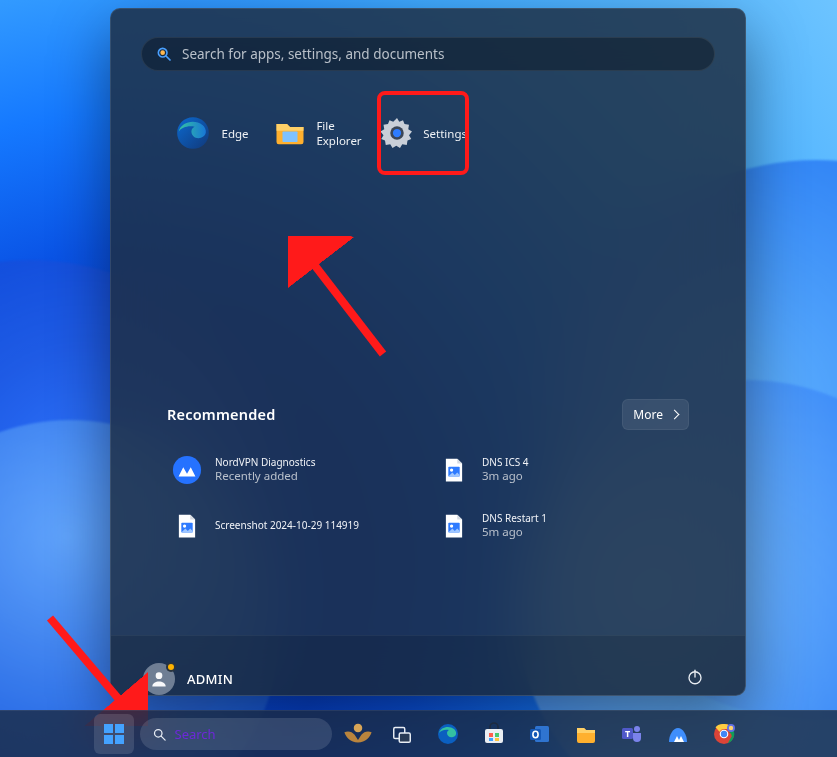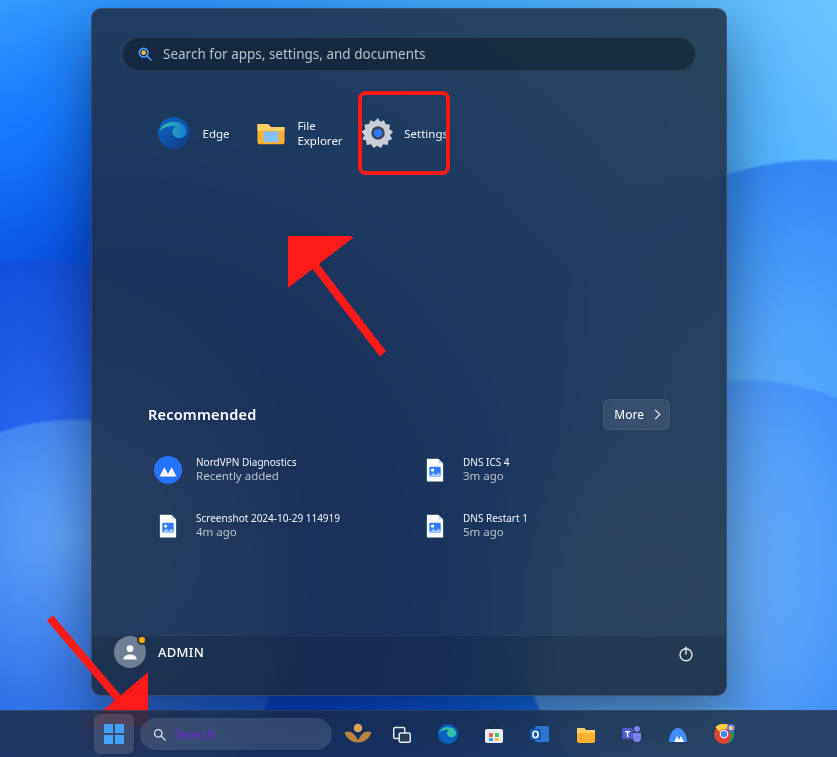--- a/index.html
+++ b/index.html
@@ -11,21 +11,21 @@
   
   .petal { position: absolute; border-radius: 50%; filter: blur(1px); opacity: .75; }
   .petal.a { width: 520px; height: 520px; left: -230px; top: 260px; background: radial-gradient(circle at 60% 40%, #3a7dff 0%, #083acb 70%); }
   .petal.b { width: 420px; height: 420px; left: -140px; top: 420px; background: radial-gradient(circle at 40% 30%, #74b8ff 0%, #1259e3 80%); transform: rotate(25deg); }
   .petal.c { width: 560px; height: 560px; right: -260px; top: 160px; background: radial-gradient(circle at 35% 45%, #6bb6ff 0%, #1566f1 70%); }
   .petal.d { width: 460px; height: 460px; right: -140px; top: 380px; background: radial-gradient(circle at 30% 40%, #92d1ff 0%, #2f7ef8 75%); transform: rotate(-20deg); }
 
   
   .start-panel {
     position: absolute;
-    left: 91px; top: 8px;
+    left: 110px; top: 8px;
     width: 636px; height: 688px;
     background: rgba(30, 45, 66, 0.84);
     backdrop-filter: blur(28px);
     border: 1px solid rgba(255,255,255,.10);
     border-radius: 10px;
     box-shadow: 0 24px 60px rgba(0,0,0,.45);
     color: #fff;
     display: flex; flex-direction: column;
     overflow: hidden;
   }
@@ -89,22 +89,22 @@
   .reco-icon { width: 32px; height: 32px; flex: 0 0 32px; display:flex; align-items:center; justify-content:center; }
   .reco-text .title { font-size: 10px; color: #f1f3f7; line-height: 1.25; }
   .reco-text .sub { font-size: 11.5px; color: #b9c0cb; }
 
   
   .start-footer {
     margin-top: auto;
     height: 60px;
     background: rgba(0,0,0,.12);
     border-top: 1px solid rgba(255,255,255,.05);
-    display: flex; align-items: flex-start; justify-content: space-between;
-    padding: 0 22px;
+    display: flex; align-items: flex-end; justify-content: space-between;
+    padding: 0 32px;
   }
   .user-chip { display: flex; align-items: center; gap: 12px; cursor: pointer; }
   .avatar { width: 32px; height: 32px; background:#6f7e94; border-radius:50%; position:relative; display:flex;align-items:center;justify-content:center; }
   .avatar svg{width:20px;height:20px; opacity:.95;}
   .avatar .dot{position:absolute;top:-1px;right:-1px;width:10px;height:10px;background:#ffb300;border:2px solid rgba(30,45,66,.95);border-radius:50%;}
   .user-name { font-size: 13px; font-weight: 500; letter-spacing: .3px; }
   .power-btn { width: 36px; height: 36px; display:flex;align-items:center;justify-content:center; border-radius:6px; cursor:pointer; }
   .power-btn svg{width:18px;height:18px;}
 
   
@@ -245,21 +245,20 @@
           <svg viewBox="0 0 32 32" width="26" height="30">
             <path d="M6 2h14l6 6v22H6z" fill="#fff"></path>
             <path d="M20 2v6h6z" fill="#d6dbe3"></path>
             <rect x="9" y="12" width="14" height="12" rx="1" fill="#2f7bff"></rect>
             <circle cx="13" cy="16" r="2" fill="#fff"></circle>
             <path d="M9 24l5-5 3 3 3-3 3 3v2H9z" fill="#9ec6ff"></path>
           </svg>
         </div>
         <div class="reco-text">
           <div class="title">Screenshot 2024-10-29 114919</div>
-          <div class="sub">4m ago</div>
         </div>
       </div>
 
       <div class="reco-item">
         <div class="reco-icon">
           <svg viewBox="0 0 32 32" width="26" height="30">
             <path d="M6 2h14l6 6v22H6z" fill="#fff"></path>
             <path d="M20 2v6h6z" fill="#d6dbe3"></path>
             <rect x="9" y="12" width="14" height="12" rx="1" fill="#2f7bff"></rect>
             <circle cx="13" cy="16" r="2" fill="#fff"></circle>

